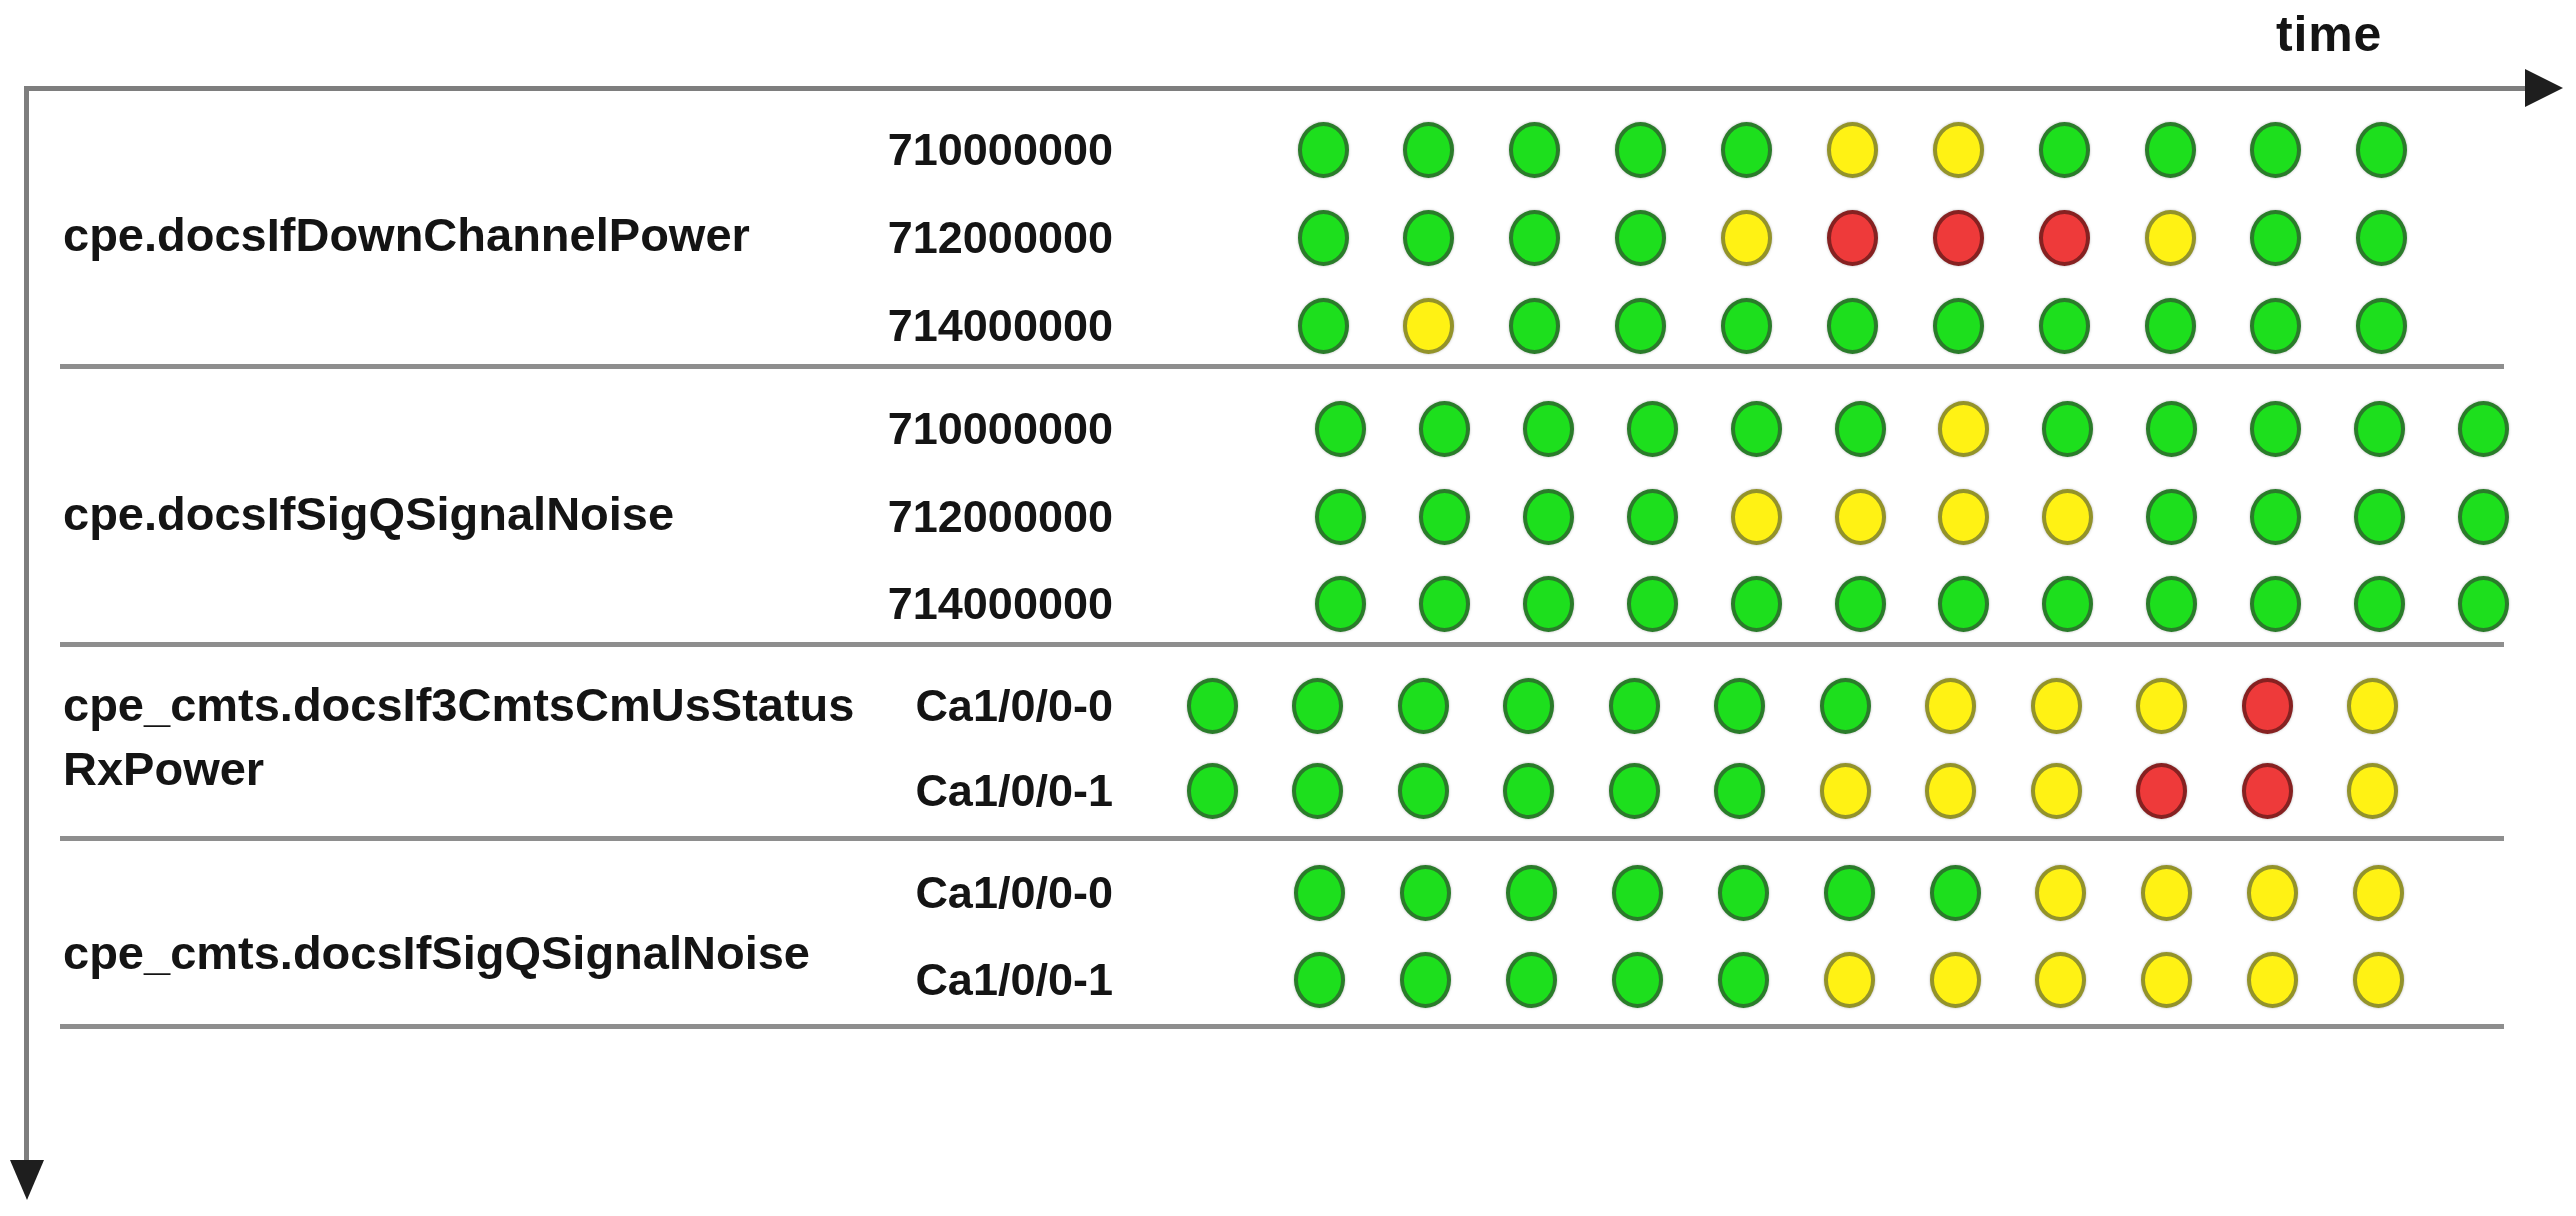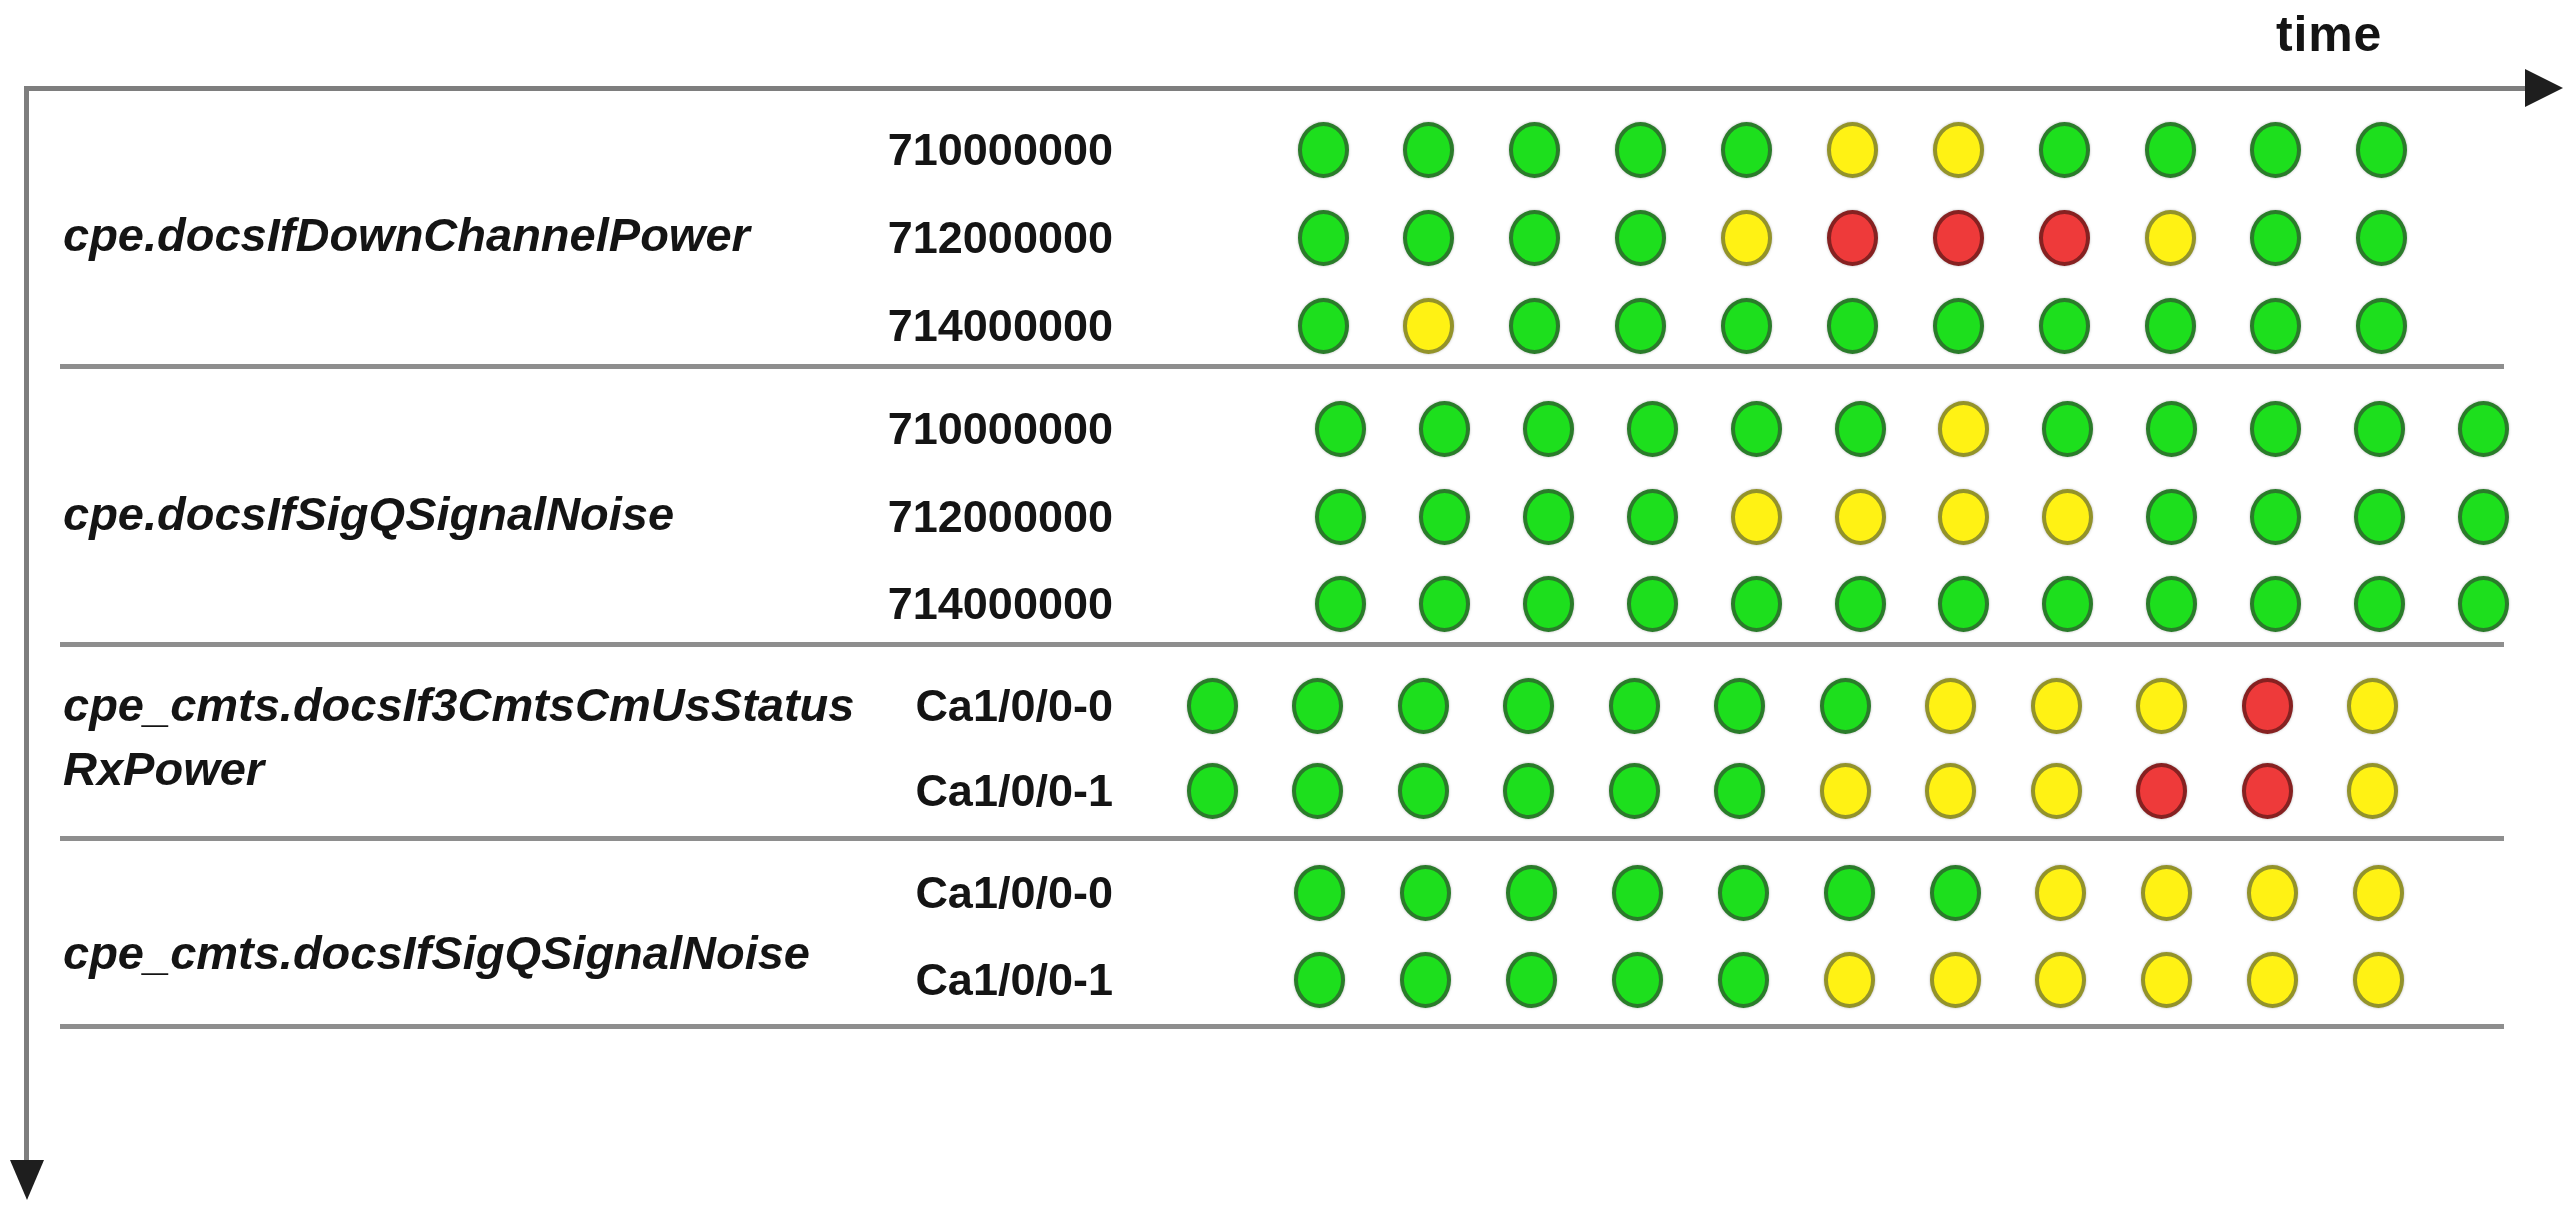--- a/index.html
+++ b/index.html
@@ -53,21 +53,20 @@
     border-top: 40px solid #1e1e1e;
     border-left: 17px solid transparent;
     border-right: 17px solid transparent;
   }
   .metric-label {
     position: absolute;
     left: 63px;
     transform: translateY(-50%);
     font-size: 47px;
     white-space: nowrap;
-    font-style: italic;
   }
   .channel-label {
     position: absolute;
     left: 802px;
     width: 311px;
     transform: translateY(-50%);
     font-size: 45px;
     text-align: right;
     white-space: nowrap;
   }

